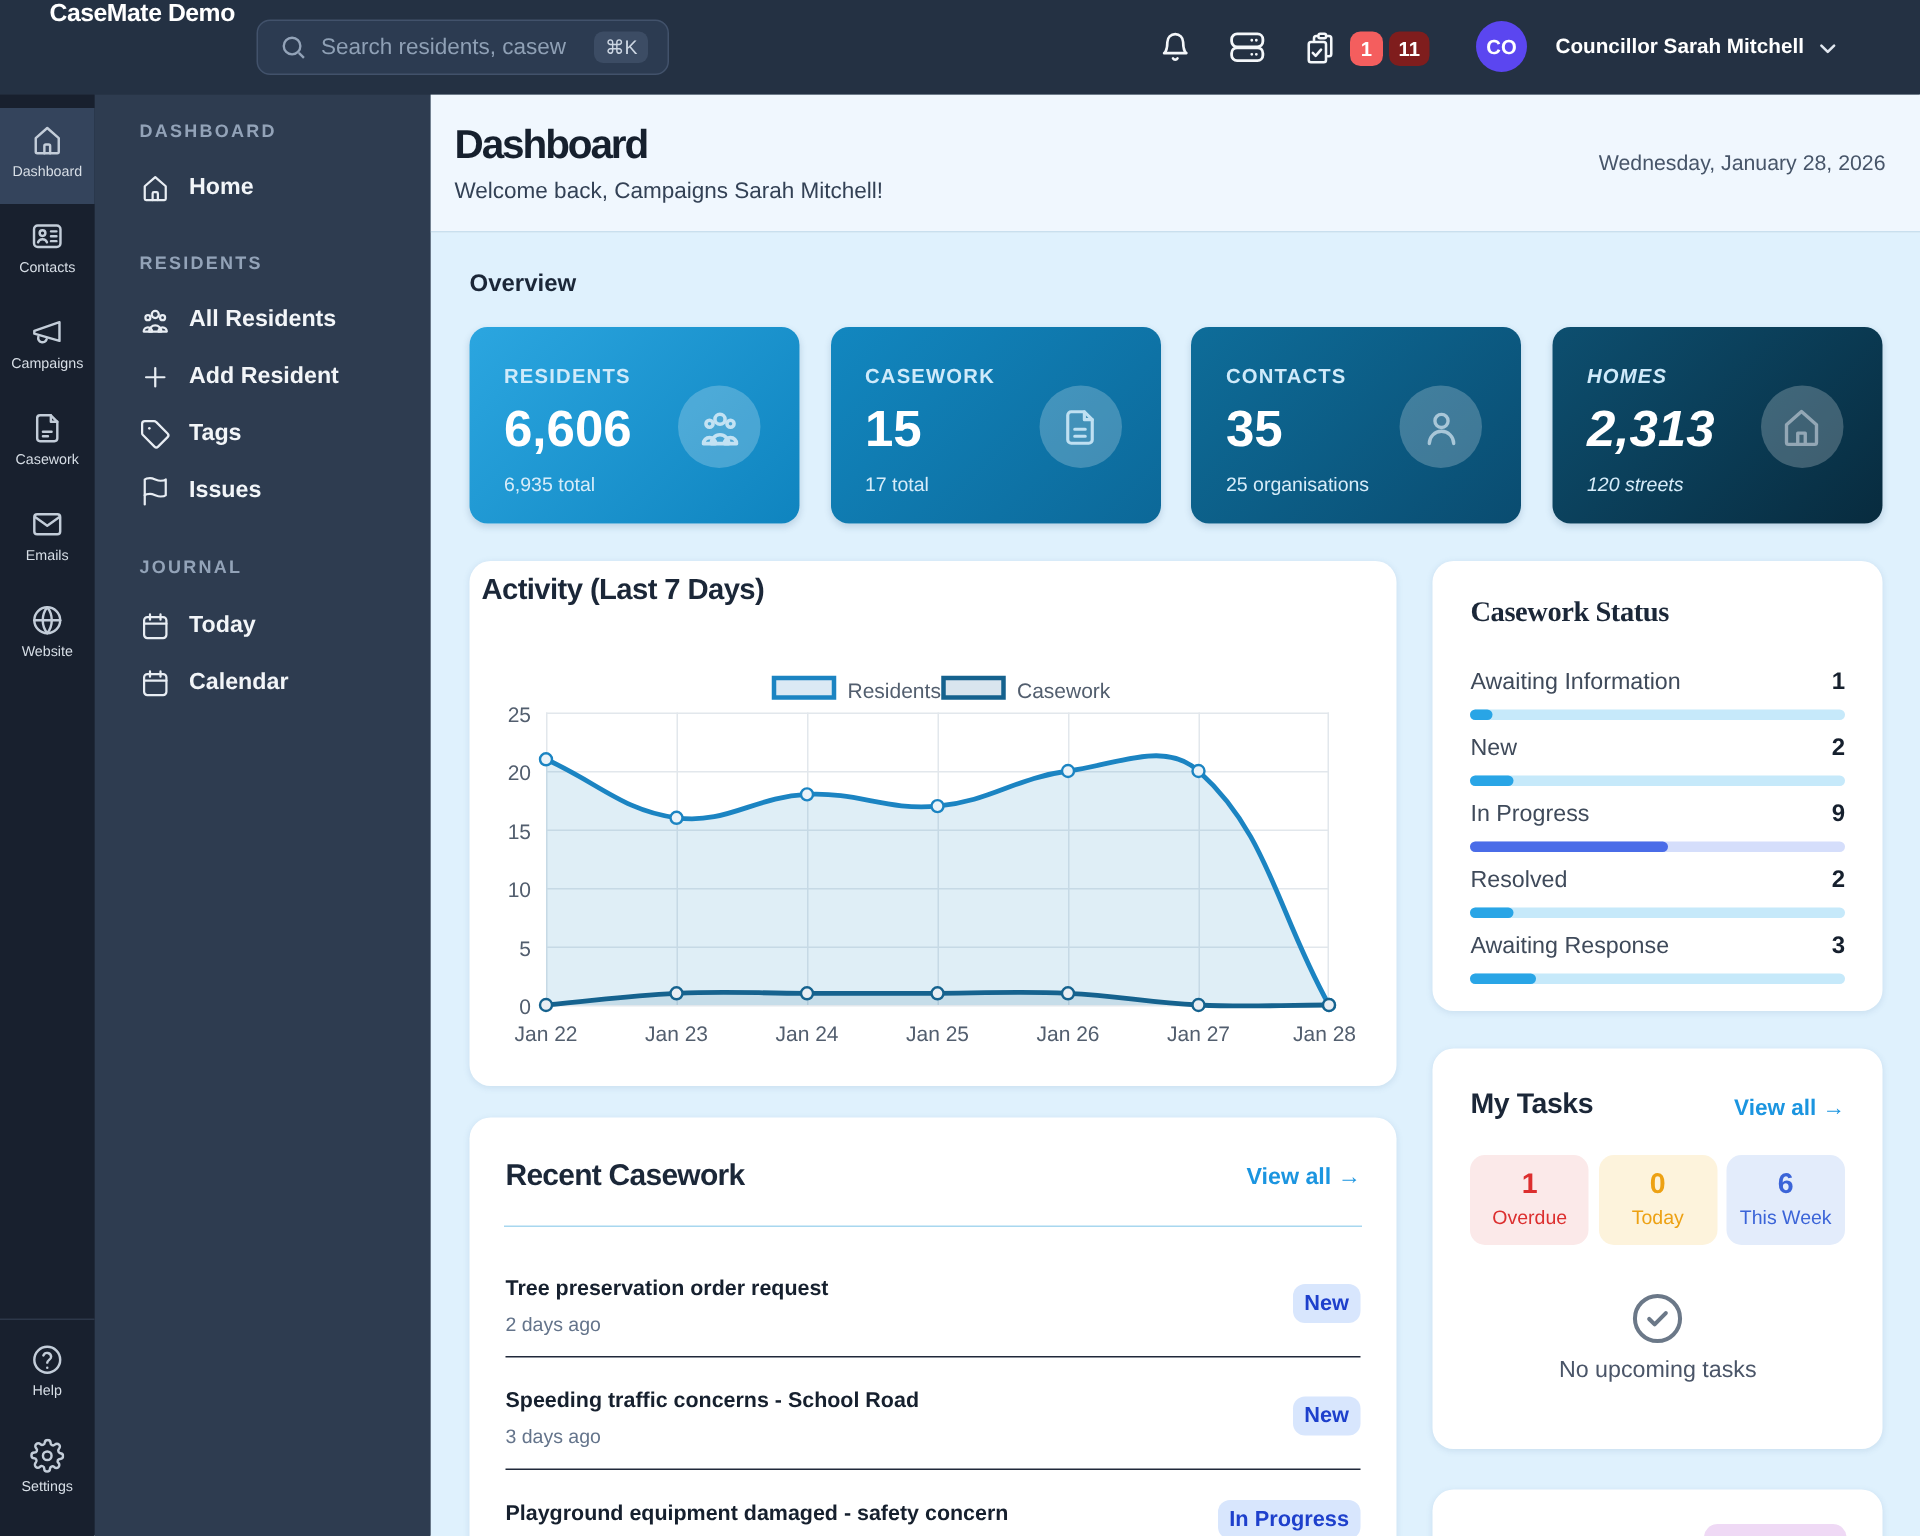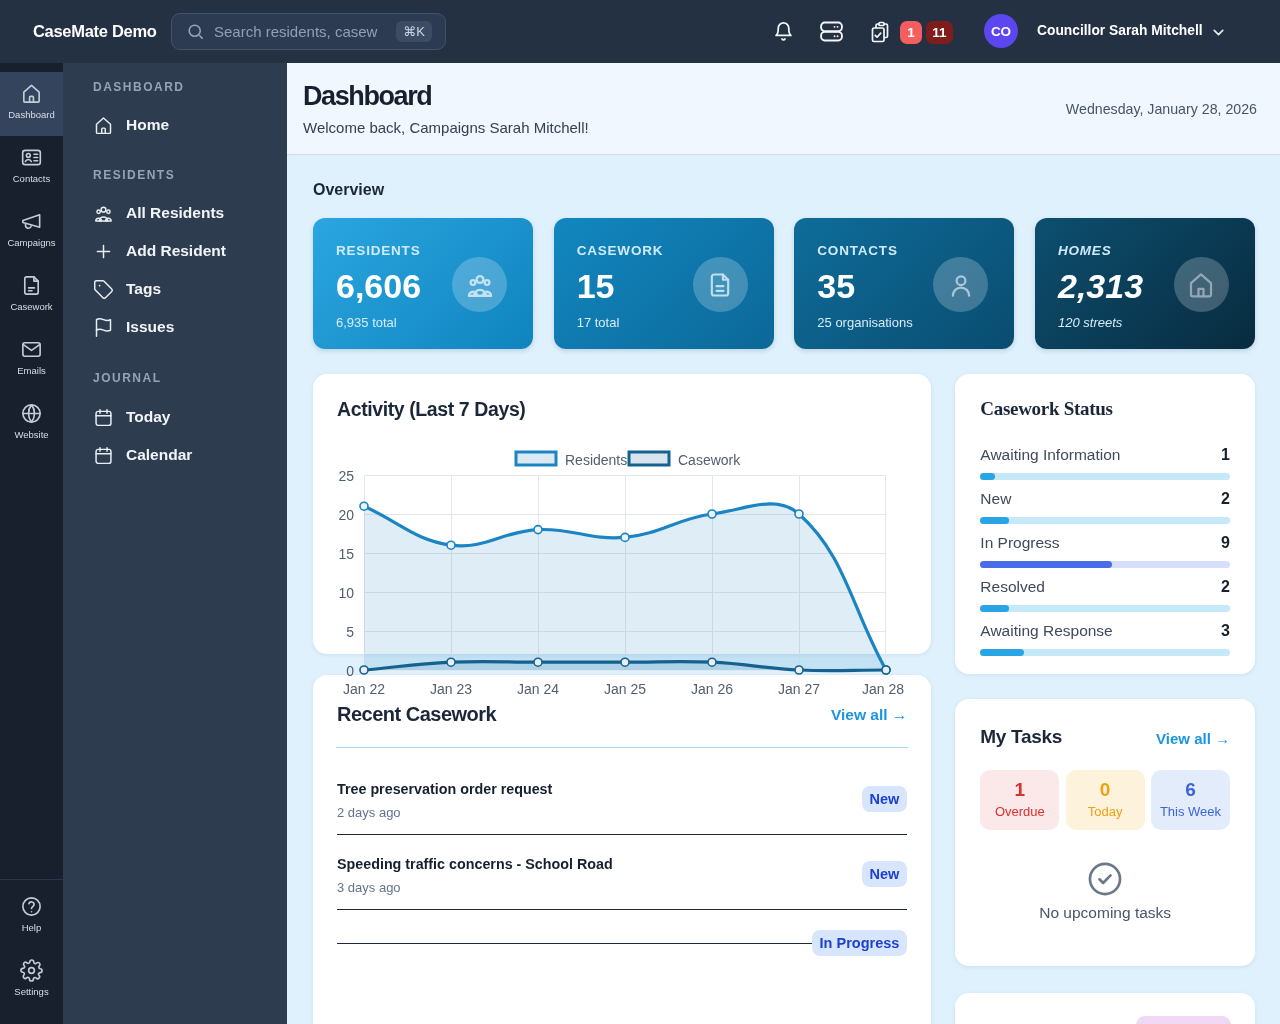--- a/index.html
+++ b/index.html
@@ -1,17 +1,17 @@
 <!DOCTYPE html>
 <html><head>
 <meta charset="utf-8">
 <style>
 * { margin:0; padding:0; box-sizing:border-box; }
 html,body { width:1280px; height:1024px; overflow:hidden; font-family:"Liberation Sans", sans-serif; background:#dff1fd; }
-.topbar { position:fixed; left:0; top:0; width:1280px; height:63px; background:#243143; display:flex; align-items:center; z-index:30; }
+.topbar { position:fixed; left:0; top:0; width:1280px; height:63px; background:#243143; display:flex; align-items:flex-start; z-index:30; }
 .logo { color:#fff; font-size:16.5px; font-weight:bold; margin-left:33px; letter-spacing:-0.3px; }
 .search { position:absolute; left:171px; top:13px; width:275px; height:37px; background:#2c3b51; border:1px solid #42526b; border-radius:9px; display:flex; align-items:center; }
 .search svg { margin-left:14px; }
 .search .ph { color:#8fa0b5; font-size:15px; margin-left:9px; }
 .kbd { position:absolute; right:13px; top:7px; background:#3c4c64; color:#cdd6e2; border-radius:6px; font-size:13px; padding:3px 7px; }
 .tb-icons { position:absolute; left:0; top:0; width:1280px; height:63px; }
 .badge { font-size:13.5px; font-weight:bold; color:#fff; border-radius:7px; padding:4px 0; width:auto; min-width:22px; text-align:center; display:inline-block; }
 .avatar { width:34px; height:34px; border-radius:50%; background:#5b46f0; color:#fff; font-weight:bold; font-size:13.5px; display:flex; align-items:center; justify-content:center; }
 .uname { color:#fff; font-size:13.8px; font-weight:bold; }
 
@@ -42,21 +42,21 @@
 .card .cico { position:absolute; right:26px; top:39px; width:55px; height:55px; border-radius:50%; background:rgba(255,255,255,.22); display:flex; align-items:center; justify-content:center; }
 .c1 { background:linear-gradient(135deg,#2ba6e0,#0f84bf); }
 .c2 { background:linear-gradient(135deg,#1287c0,#0c6898); }
 .c3 { background:linear-gradient(135deg,#0e6d9a,#0a4c70); }
 .c4 { background:linear-gradient(135deg,#0d4f70,#082b3e);font-style:italic; }
 
 .cols { display:flex; gap:24px; margin-top:25px; }
 .lcol { width:619px; }
 .rcol { width:300px; }
 .panel { background:#fff; border-radius:14px; box-shadow:0 1px 4px rgba(80,120,160,.14); }
-.chartcard { height:280px; padding:24px; position:relative; }
+.chartcard { height:350px; padding:8px; position:relative; }
 #chart svg { position:absolute; left:0; top:0; }
 .chartcard h3 { font-size:19.5px; color:#1b2738; letter-spacing:-0.4px; }
 .recent { margin-top:21px; height:400px; padding:28px 24px 24px; }
 .recent-head { display:flex; justify-content:space-between; align-items:center; }
 .recent-head h3 { font-size:20px; color:#1b2738; letter-spacing:-0.5px; }
 .viewall { color:#1b95e0; font-size:15.5px; font-weight:bold; }
 .rc-div { border-bottom:1px solid #a8d7ef; margin:21px -1px 0; }
 .rc-list { margin-top:12px; }
 .rc-item { position:relative; padding:20px 0 13px; border-bottom:1px solid #20293a; }
 .rc-item .t { line-height:19px; }
@@ -235,20 +235,21 @@
                 <div class="t">Tree preservation order request</div>
                 <div class="ago">2 days ago</div>
                 <span class="pill">New</span>
               </div>
           <div class="rc-item">
                 <div class="t">Speeding traffic concerns - School Road</div>
                 <div class="ago">3 days ago</div>
                 <span class="pill">New</span>
               </div>
           <div class="rc-item">
+                <div class="t">Playground equipment damaged - safety concern</div>
                 <span class="pill" style="top:20px">In Progress</span>
               </div>
           </div>
         </div>
       </div>
       <div class="rcol">
         <div class="panel status">
           <h3>Casework Status</h3>
           <div class="srow first">
               <div class="sl">

